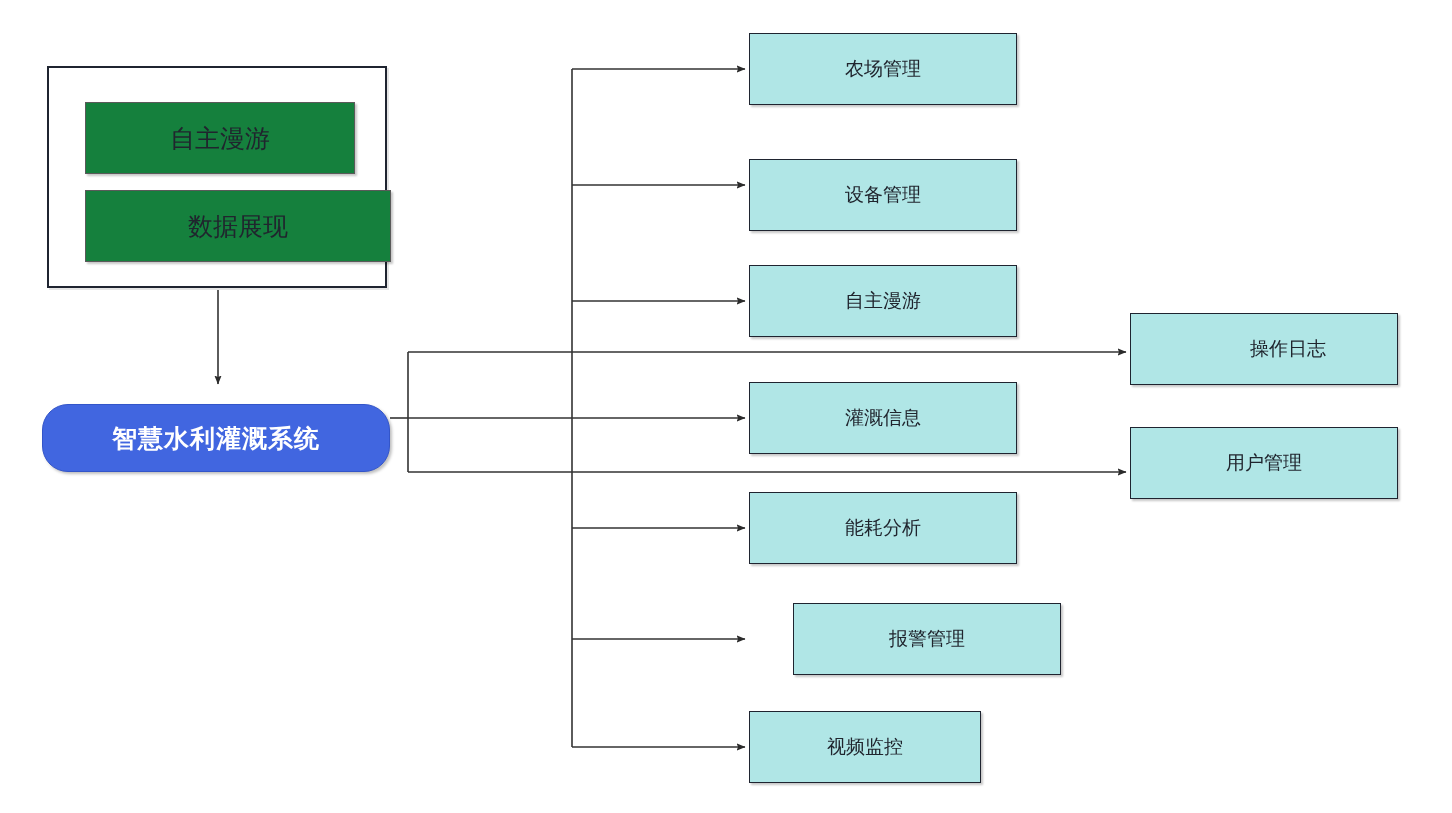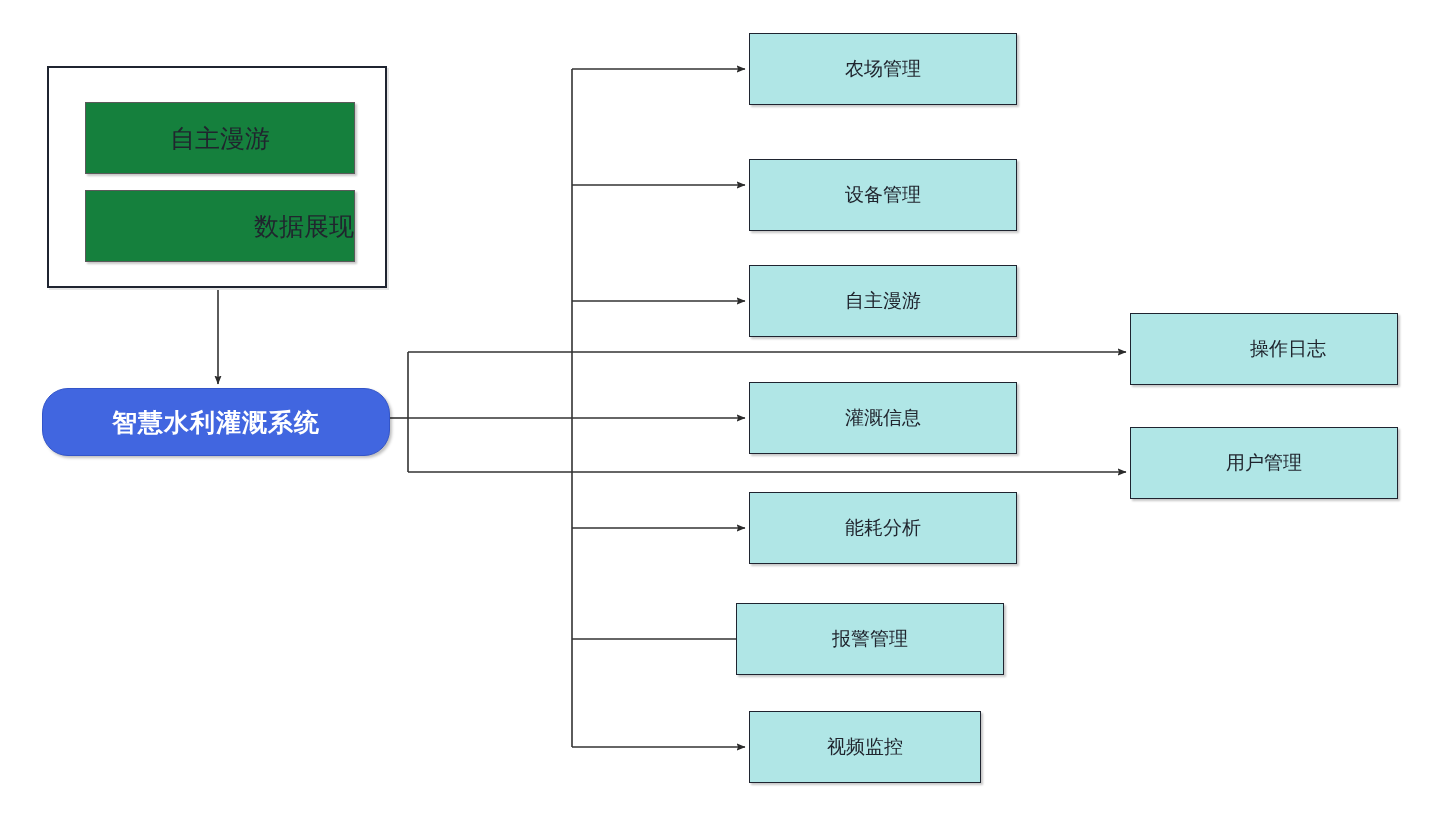--- a/index.html
+++ b/index.html
@@ -62,20 +62,21 @@
   
   .root-node {
     background: #4166e0;
     border: 1px solid #3355c9;
     border-radius: 26px;
     color: #ffffff;
     font-size: 25px;
     font-weight: bold;
     letter-spacing: 1px;
     box-shadow: 2px 2px 3px rgba(0,0,0,0.25);
+    margin-top: 16px;
   }
   .node-label {
     display: block;
     white-space: nowrap;
   }
 </style>
 </head>
 <body>
 
 <div id="diagram">
@@ -116,21 +117,21 @@
 
     </g>
   </svg>
 
   <div class="node container-box" id="client-group" style="left: 47px; top: 66px; width: 340px; height: 222px;"></div>
 
   <div class="node orange-box" id="sub-0" style="left: 85px; top: 102px; width: 270px; height: 72px;">
     <span class="node-label">自主漫游</span>
   </div>
 
-  <div class="node orange-box" id="sub-1" style="left: 85px; top: 190px; width: 270px; height: 72px; justify-content: flex-end;">
+  <div class="node orange-box" id="sub-1" style="left: 85px; top: 190px; width: 306px; height: 72px;">
     <span class="node-label">数据展现</span>
   </div>
 
   <div class="node root-node" id="root-node" style="left: 42px; top: 388px; width: 348px; height: 68px;">
     <span class="node-label">智慧水利灌溉系统</span>
   </div>
 
   <div class="node cyan-box" id="mod-0" style="left: 749px; top: 33px; width: 268px; height: 72px;">
     <span class="node-label">农场管理</span>
   </div>
@@ -139,21 +140,21 @@
   </div>
   <div class="node cyan-box" id="mod-2" style="left: 749px; top: 265px; width: 268px; height: 72px;">
     <span class="node-label">自主漫游</span>
   </div>
   <div class="node cyan-box" id="mod-3" style="left: 749px; top: 382px; width: 268px; height: 72px;">
     <span class="node-label">灌溉信息</span>
   </div>
   <div class="node cyan-box" id="mod-4" style="left: 749px; top: 492px; width: 268px; height: 72px; justify-content: center;">
     <span class="node-label">能耗分析</span>
   </div>
-  <div class="node cyan-box" id="mod-5" style="left: 736px; top: 603px; width: 268px; height: 72px;">
+  <div class="node cyan-box" id="mod-5" style="left: 793px; top: 603px; width: 268px; height: 72px;">
     <span class="node-label">报警管理</span>
   </div>
   <div class="node cyan-box" id="mod-6" style="left: 749px; top: 711px; width: 232px; height: 72px;">
     <span class="node-label">视频监控</span>
   </div>
 
   <div class="node cyan-box" id="side-0" style="left: 1130px; top: 313px; width: 268px; height: 72px; padding-left: 48px;">
     <span class="node-label">操作日志</span>
   </div>
   <div class="node cyan-box" id="side-1" style="left: 1130px; top: 427px; width: 268px; height: 72px;">

